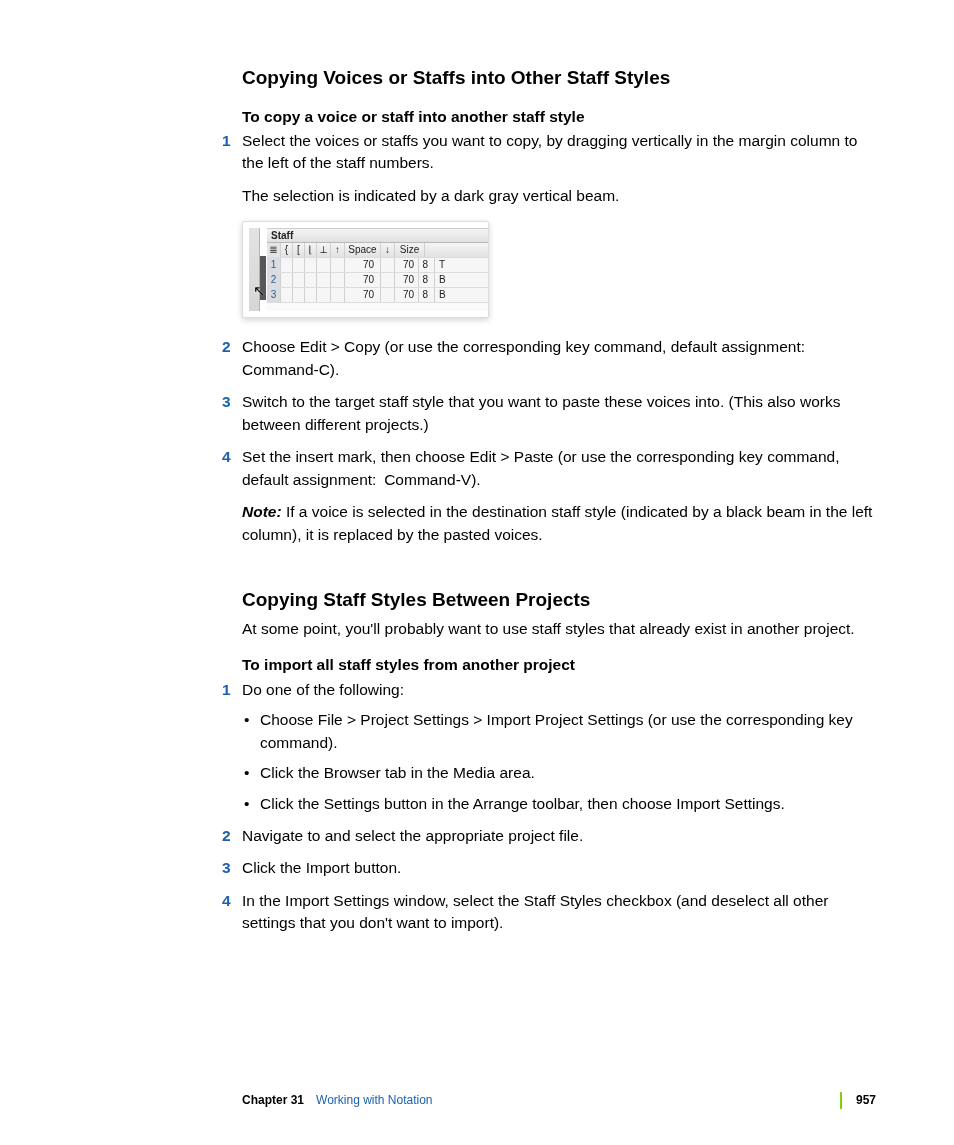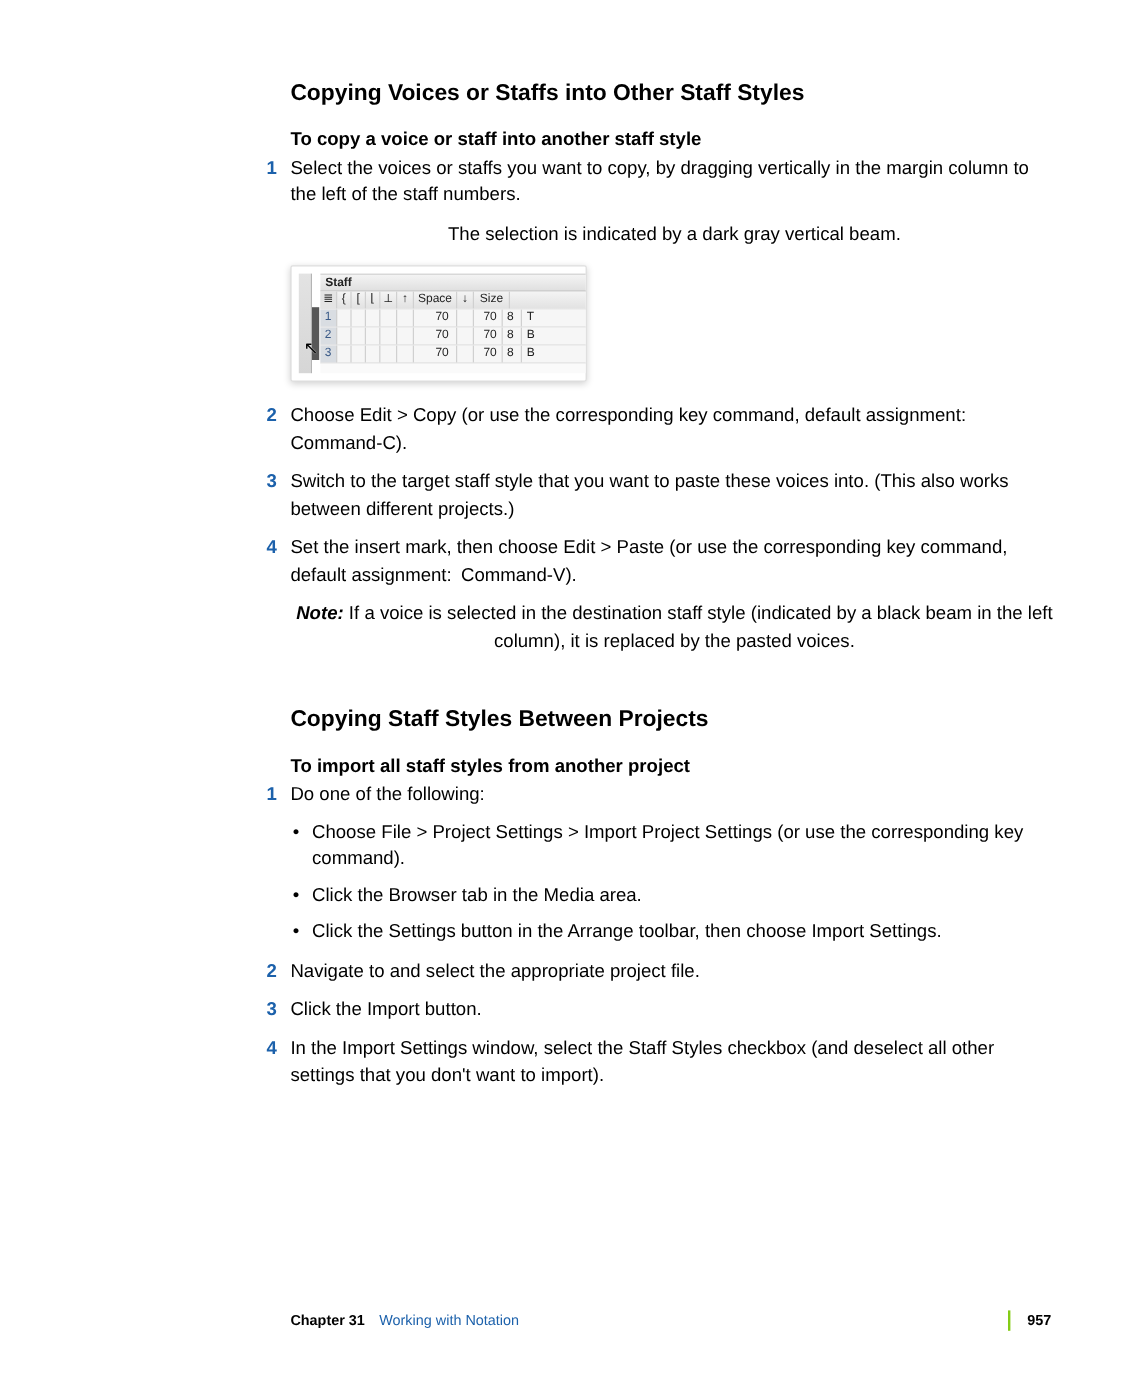--- a/index.html
+++ b/index.html
@@ -37,21 +37,21 @@
     position: relative;
     margin-bottom: 10px;
   }
   .step-wrap .num {
     position: absolute;
     left: -20px;
     top: 0;
     color: #1c61ab;
     font-weight: 700;
   }
-  .sub-para { margin-top: 10px; text-align: center; }
+  .sub-para { margin-top: 10px; }
   .note-label { font-style: italic; font-weight: 700; }
   .bullet-item {
     position: relative;
     padding-left: 18px;
     margin-bottom: 8px;
   }
   .bullet-item::before {
     content: "•";
     position: absolute;
     left: 2px;
@@ -236,20 +236,21 @@
         <span>Set the insert mark, then choose Edit &gt; Paste (or use the corresponding key command, default assignment: Command-V).</span>
         <p class="sub-para">
           <span class="note-label">Note:</span><span> If a voice is selected in the destination staff style (indicated by a black beam in the left column), it is replaced by the pasted voices.</span>
         </p>
       </div>
     </div>
 
     <div class="sect-gap"></div>
 
     <h2 class="section-heading">Copying Staff Styles Between Projects</h2>
+    <p>At some point, you'll probably want to use staff styles that already exist in another project.</p>
 
     <p class="bold-lead">To import all staff styles from another project</p>
 
     <div class="step-wrap">
       <span class="num">1</span>
       <div class="step-body">
         <span>Do one of the following:</span>
         <div style="height:8px"></div>
         <div class="bullet-item">Choose File &gt; Project Settings &gt; Import Project Settings (or use the corresponding key command).</div>
         <div class="bullet-item">Click the Browser tab in the Media area.</div>

